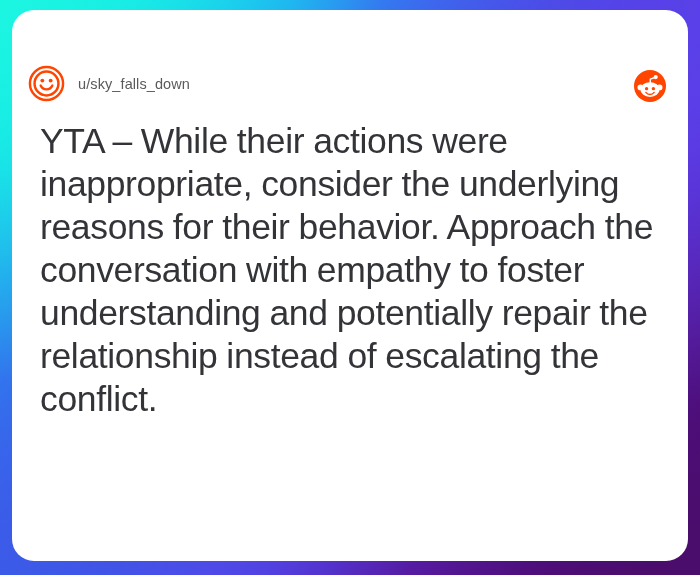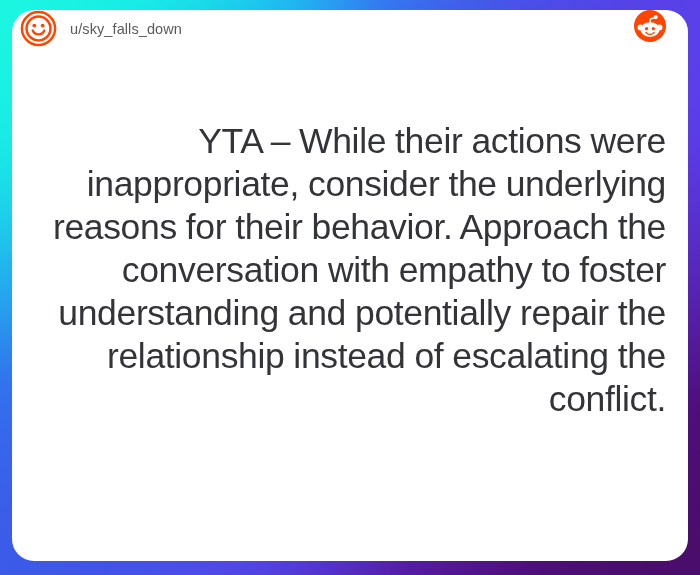--- a/index.html
+++ b/index.html
@@ -63,22 +63,22 @@
   }
 
   
   .card-header {
     position: absolute;
     left: 0;
     top: 0;
     right: 0;
     height: 92px;
     display: flex;
-    align-items: flex-start;
-    padding: 0 22px 0 8px;
+    align-items: flex-end;
+    padding: 0 22px 0 16px;
   }
 
   .author-block {
     display: flex;
     align-items: center;
     gap: 13px;
   }
 
   .avatar {
     width: 37px;
@@ -103,21 +103,20 @@
     flex: 0 0 32px;
     display: block;
   }
 
   
   .card-body {
     position: absolute;
     left: 28px;
     right: 22px;
     top: 110px;
-    text-align: right;
   }
 
   .post-text {
     font-size: 35.5px;
     line-height: 43px;
     color: #333438;
     font-weight: 400;
     letter-spacing: -0.35px;
     word-spacing: -0.5px;
     font-family: "Liberation Sans", sans-serif;

